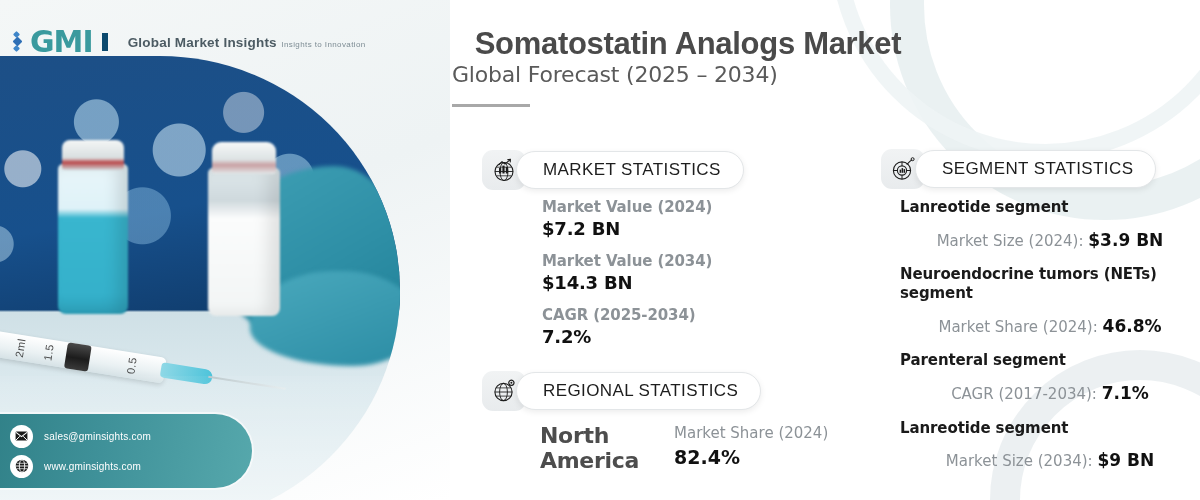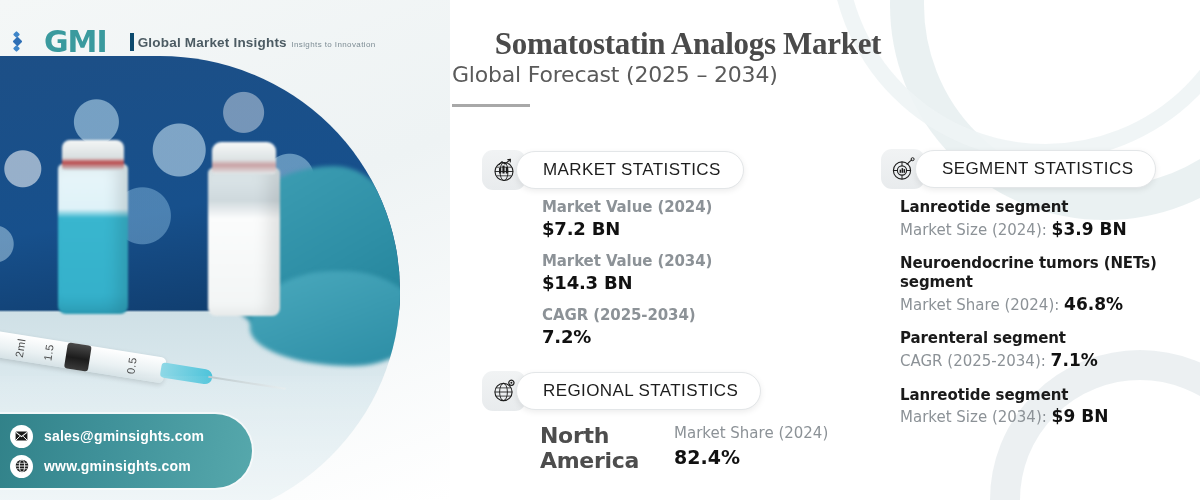--- a/index.html
+++ b/index.html
@@ -166,57 +166,56 @@
     padding-left:30px;
   }
   .contact-row { display:flex; align-items:center; gap:11px; }
   .c-icon {
     width:23px; height:23px; border-radius:50%;
     background:#ffffff; display:flex; align-items:center; justify-content:center;
     flex:0 0 auto;
   }
   .c-icon svg { display:block; }
   .c-text {
-    color:#ffffff; font-size:14px; letter-spacing:.2px;
+    color:#ffffff; font-size:10px; letter-spacing:.2px;
     font-family:"Liberation Sans", sans-serif;
-    font-weight:bold;
   }
 
   
   .logo {
     position:absolute; left:14px; top:24px;
-    display:flex; align-items:center; gap:23px; z-index:8;
+    display:flex; align-items:center; gap:9px; z-index:8;
   }
   .logo-diamonds { display:flex; flex-direction:column; gap:1px; }
   .dia {
     width:7px; height:7px; background:#2f6fb5; transform:rotate(45deg);
     border-radius:1px;
   }
   .dia.small { width:5px; height:5px; background:#3f86c9; }
   .logo-gmi {
     font-size:30px; font-weight:bold; color:#3a9a9e; letter-spacing:-1px;
     font-family:"DejaVu Sans", sans-serif;
   }
-  .logo-right { border-left:4px solid #0c4a6e; padding-left:4px; }
+  .logo-right { border-left:6px solid #0c4a6e; padding-left:20px; }
   .logo-name {
     font-size:13.5px; font-weight:bold; color:#4c5b63; letter-spacing:.2px;
     font-family:"Liberation Sans", sans-serif;
   }
   .logo-rule { height:1px; background:#b9c3c8; margin:2px 0 1px; }
   .logo-tag {
     font-size:8px; color:#7d8c94; text-align:center; letter-spacing:.4px;
     font-family:"Liberation Sans", sans-serif;
   }
 
   
   .header { position:absolute; left:452px; top:26px; width:700px; z-index:6; }
   .title {
     font-size:31px; font-weight:bold; color:#4a4a4a; letter-spacing:-.3px;
     text-align:center; width:472px;
-    font-family:Liberation Serif, serif;
+    font-family:Liberation Sans, sans-serif;
   }
   .subtitle {
     font-size:22px; color:#5a5a5a; letter-spacing:-.2px;
     font-family:"DejaVu Sans", sans-serif;
   }
   .divider {
     margin-top:17px; width:78px; height:3px; background:#a8a8a8;
   }
 
   
@@ -273,22 +272,23 @@
 
   
   .seg-list { position:absolute; z-index:6; width:300px; }
   .seg-item { margin-bottom:14px; }
   .seg-title {
     font-size:15px; font-weight:bold; color:#1a1a1a; line-height:1.25;
     letter-spacing:-.1px;
     font-family:"DejaVu Sans", sans-serif;
   }
   .seg-metric {
-    font-size:15px; color:#8c9297; margin-top:1px; line-height:1.3;
-    font-family:"DejaVu Sans", sans-serif;
+    font-size:15px; color:#8c9297; margin-top:12px; line-height:1.3;
+    font-family:"DejaVu Sans", sans-serif;
+    text-align:center;
   }
   .seg-metric b { color:#111111; font-size:17px; font-weight:bold; }
 </style>
 </head>
 <body>
 
 <div class="canvas">
 
   <div class="bg-soft-left"></div>
   <div class="bg-arc-tr"></div>
@@ -442,21 +442,21 @@
     <div class="seg-item">
       <div class="seg-title">Neuroendocrine tumors (NETs) segment</div>
       <div class="seg-metric">
         <span>Market Share (2024):</span>
         <b>46.8%</b>
       </div>
     </div>
     <div class="seg-item">
       <div class="seg-title">Parenteral segment</div>
       <div class="seg-metric">
-        <span>CAGR (2025-2034):</span>
+        <span>CAGR (2017-2034):</span>
         <b>7.1%</b>
       </div>
     </div>
     <div class="seg-item">
       <div class="seg-title">Lanreotide segment</div>
       <div class="seg-metric">
         <span>Market Size (2034):</span>
         <b>$9 BN</b>
       </div>
     </div>

